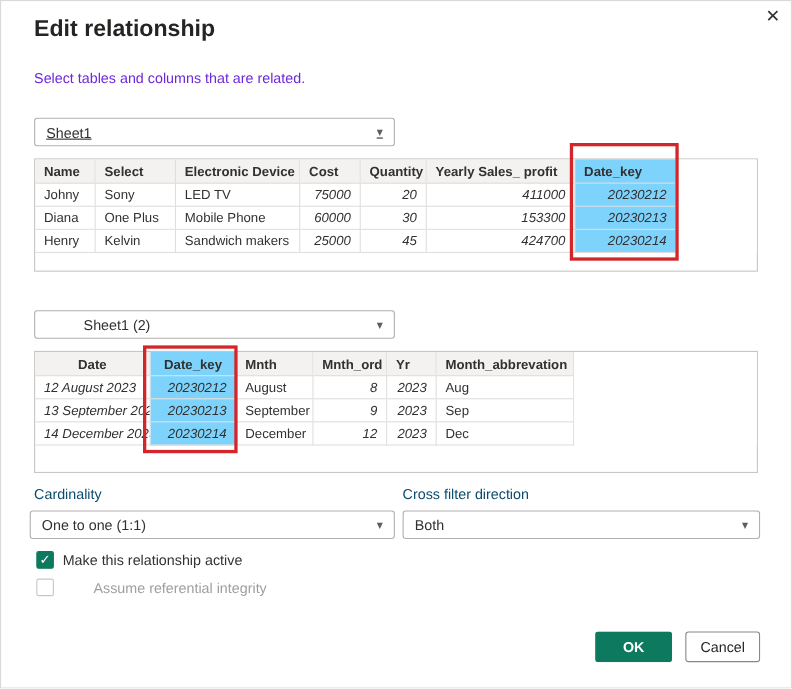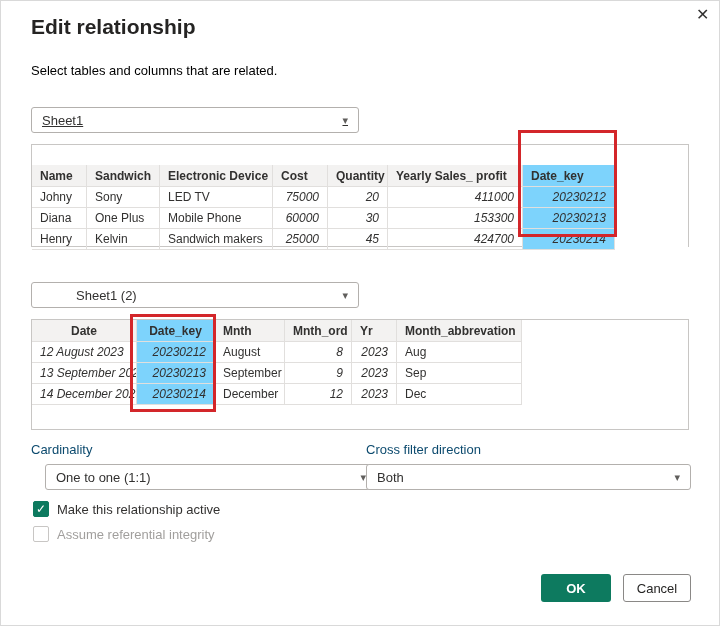--- a/index.html
+++ b/index.html
@@ -7,32 +7,32 @@
   body { font-family: "Liberation Sans", sans-serif; }
   .dialog {
     position: relative; width: 720px; height: 626px;
     background: #fff; border: 1px solid #d9d9d9; overflow: hidden;
   }
   .close-x {
     position: absolute; left: 695px; top: 4px; font-size: 16px;
     color: #323130; cursor: pointer; font-weight: 400;
   }
   .title { position: absolute; left: 30px; top: 14px; font-size: 21px; font-weight: bold; color: #252423; }
-  .subtitle { position: absolute; left: 30px; top: 62px; font-size: 13px; color: #000000; }
+  .subtitle { position: absolute; left: 30px; top: 62px; font-size: 13px; color: #6d28d9; }
 
   .dd {
     position: absolute; height: 26px; border: 1px solid #b3b0ad; border-radius: 3px;
     background: #fff; display: flex; align-items: center; justify-content: space-between;
     padding: 0 10px; font-size: 13px; color: #323130; cursor: pointer;
   }
   .dd-chev { color: #605e5c; font-size: 11px; }
 
   .tbl-container { position: absolute; border: 1px solid #c8c6c4; background: #fff; }
   .grid { display: grid; }
-  .g1 { grid-template-columns: 55px 73px 113px 55px 60px 135px 92px 1fr; grid-template-rows: 22px 21px 21px 21px; margin-top: 20px; }
+  .g1 { grid-template-columns: 55px 73px 113px 55px 60px 135px 92px 1fr; grid-template-rows: 22px 21px 21px 21px; }
   .g2 { grid-template-columns: 105px 78px 70px 67px 45px 125px 1fr; grid-template-rows: 22px 21px 21px 21px; }
   .c {
     border-right: 1px solid #e1dfdd; border-bottom: 1px solid #e1dfdd;
     padding: 0 8px; display: flex; align-items: center;
     font-size: 12px; color: #323130; overflow: hidden; white-space: nowrap;
   }
   .h { background: #f3f2f1; font-weight: bold; }
   .num { justify-content: flex-end; font-style: italic; }
   .ital { font-style: italic; }
   .center { justify-content: center; }
@@ -45,21 +45,21 @@
 
   .cb-row { position: absolute; display: flex; align-items: center; gap: 8px; }
   .cb {
     width: 16px; height: 16px; border: 1px solid #8a8886; border-radius: 2px;
     display: inline-flex; align-items: center; justify-content: center; background: #fff; cursor: pointer;
   }
   .cb.checked { background: #0d7a5f; border-color: #0d7a5f; }
   .cb.disabled { border-color: #c8c6c4; }
   .cb-check { color: #fff; font-size: 12px; line-height: 1; }
   .cb-label { font-size: 13px; color: #323130; }
-  .cb-label.disabled { color: #a19f9d; }
+  .cb-label.disabled { color: #a19f9d; margin-left: 28px; }
 
   .btn {
     position: absolute; height: 28px; font-size: 13px; border-radius: 3px;
     display: flex; align-items: center; justify-content: center; cursor: pointer;
     font-family: "Liberation Sans", sans-serif; border: 1px solid transparent;
   }
   .btn-ok { left: 540px; top: 573px; width: 70px; background: #0d7a5f; color: #fff; font-weight: bold; }
   .btn-cancel { left: 622px; top: 573px; width: 68px; background: #fff; color: #252423; border: 1px solid #8a8886; }
 </style>
 </head>
@@ -72,21 +72,21 @@
   <div class="subtitle">Select tables and columns that are related.</div>
 
   <div class="dd" style="left:30px; top:106px; width:328px;text-decoration:underline;">
     <span>Sheet1</span>
     <span class="dd-chev">▾</span>
   </div>
 
   <div class="tbl-container" style="left:30px; top:143px; width:658px; height:103px;">
     <div class="grid g1">
       <div class="c h">Name</div>
-      <div class="c h">Sandwich</div>
+      <div class="c h">Select</div>
       <div class="c h">Electronic Device</div>
       <div class="c h">Cost</div>
       <div class="c h">Quantity</div>
       <div class="c h">Yearly Sales_ profit</div>
       <div class="c h sel">Date_key</div>
       <div class="fill"></div>
 
       <div class="c">Johny</div>
       <div class="c">Sony</div>
       <div class="c">LED TV</div>
@@ -156,21 +156,21 @@
       <div class="fill"></div>
     </div>
   </div>
 
   <div class="redbox" style="left:517px; top:129px; width:99px; height:107px;"></div>
   <div class="redbox" style="left:129px; top:313px; width:86px; height:98px;"></div>
 
   <div class="field-label" style="left:30px; top:441px;">Cardinality</div>
   <div class="field-label" style="left:365px; top:441px;">Cross filter direction</div>
 
-  <div class="dd" style="left:44px; top:463px; width:332px;">
+  <div class="dd" style="left:26px; top:463px; width:332px;">
     <span>One to one (1:1)</span>
     <span class="dd-chev">▾</span>
   </div>
   <div class="dd" style="left:365px; top:463px; width:325px;">
     <span>Both</span>
     <span class="dd-chev">▾</span>
   </div>
 
   <div class="cb-row" style="left:32px; top:500px;">
     <span class="cb checked">

